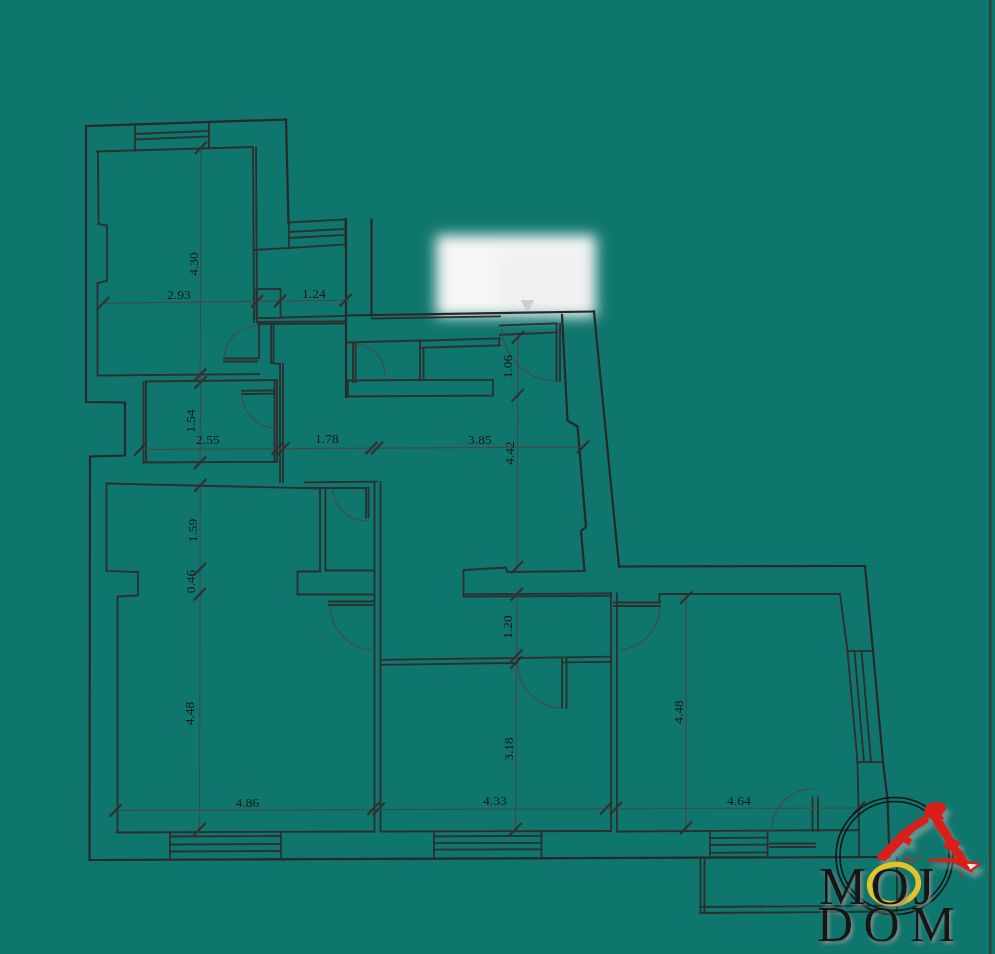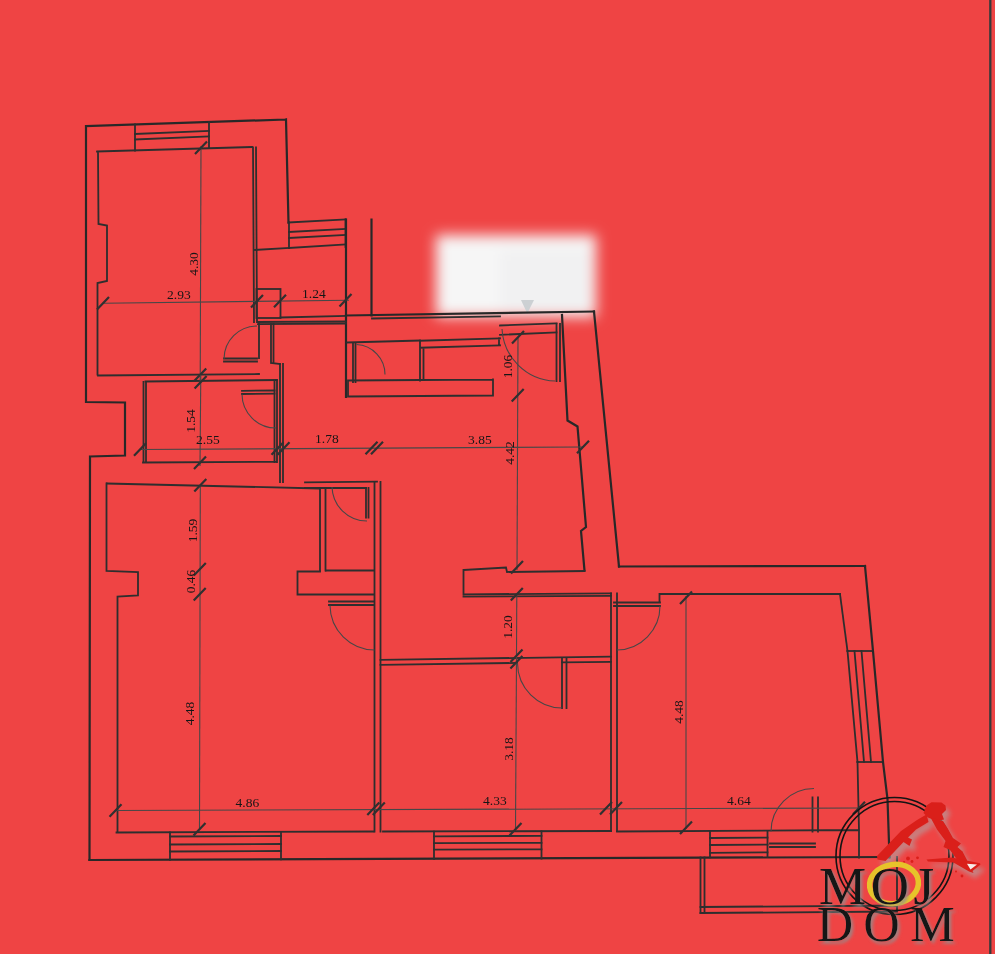--- a/index.html
+++ b/index.html
@@ -1,16 +1,16 @@
 <!DOCTYPE html>
 <html><head>
 <meta charset="utf-8">
 <style>
   html,body{margin:0;padding:0;background:#ffffff;}
-  #page{position:relative;width:995px;height:954px;background:#ef4444;overflow:hidden;}
+  #page{position:relative;width:995px;height:954px;background:#0f766e;overflow:hidden;}
   svg{position:absolute;left:0;top:0;}
   .w2{stroke:#282828;stroke-width:2.2;fill:none;stroke-linecap:square;}
   .w1{stroke:#2e2e2e;stroke-width:1.8;fill:none;stroke-linecap:square;}
   .d{stroke:#474747;stroke-width:1.1;fill:none;}
   .tk{stroke:#303030;stroke-width:2.2;fill:none;}
   .dt{font-family:"Liberation Serif",serif;font-size:13.5px;fill:#161616;}
 </style>
 </head>
 <body>
 <div id="page">

